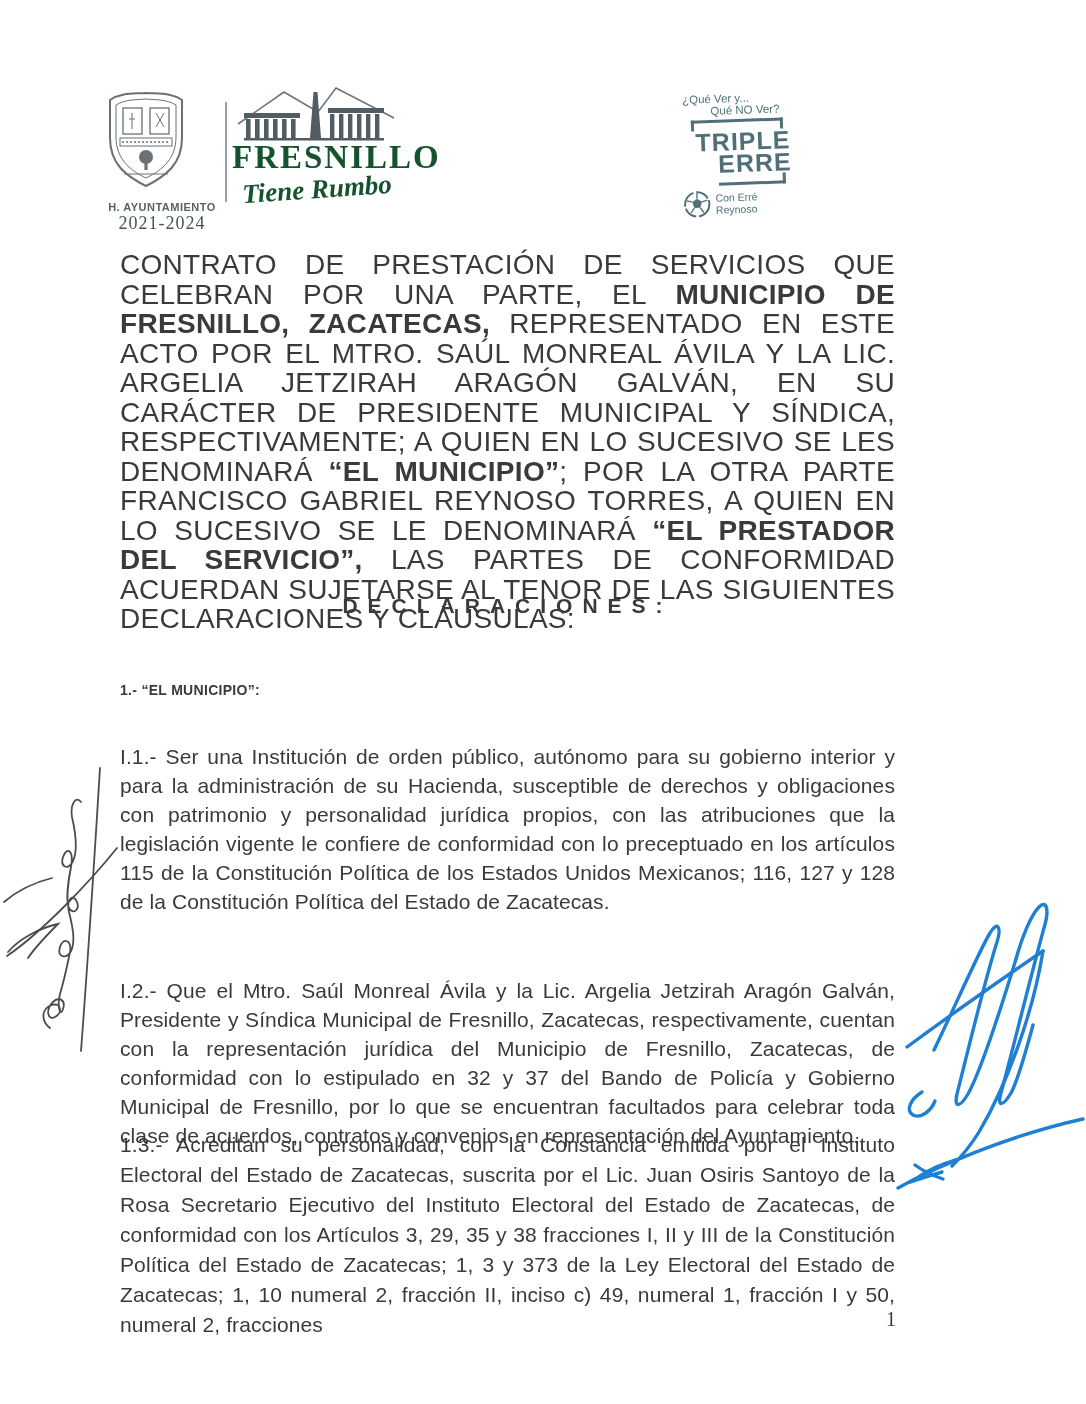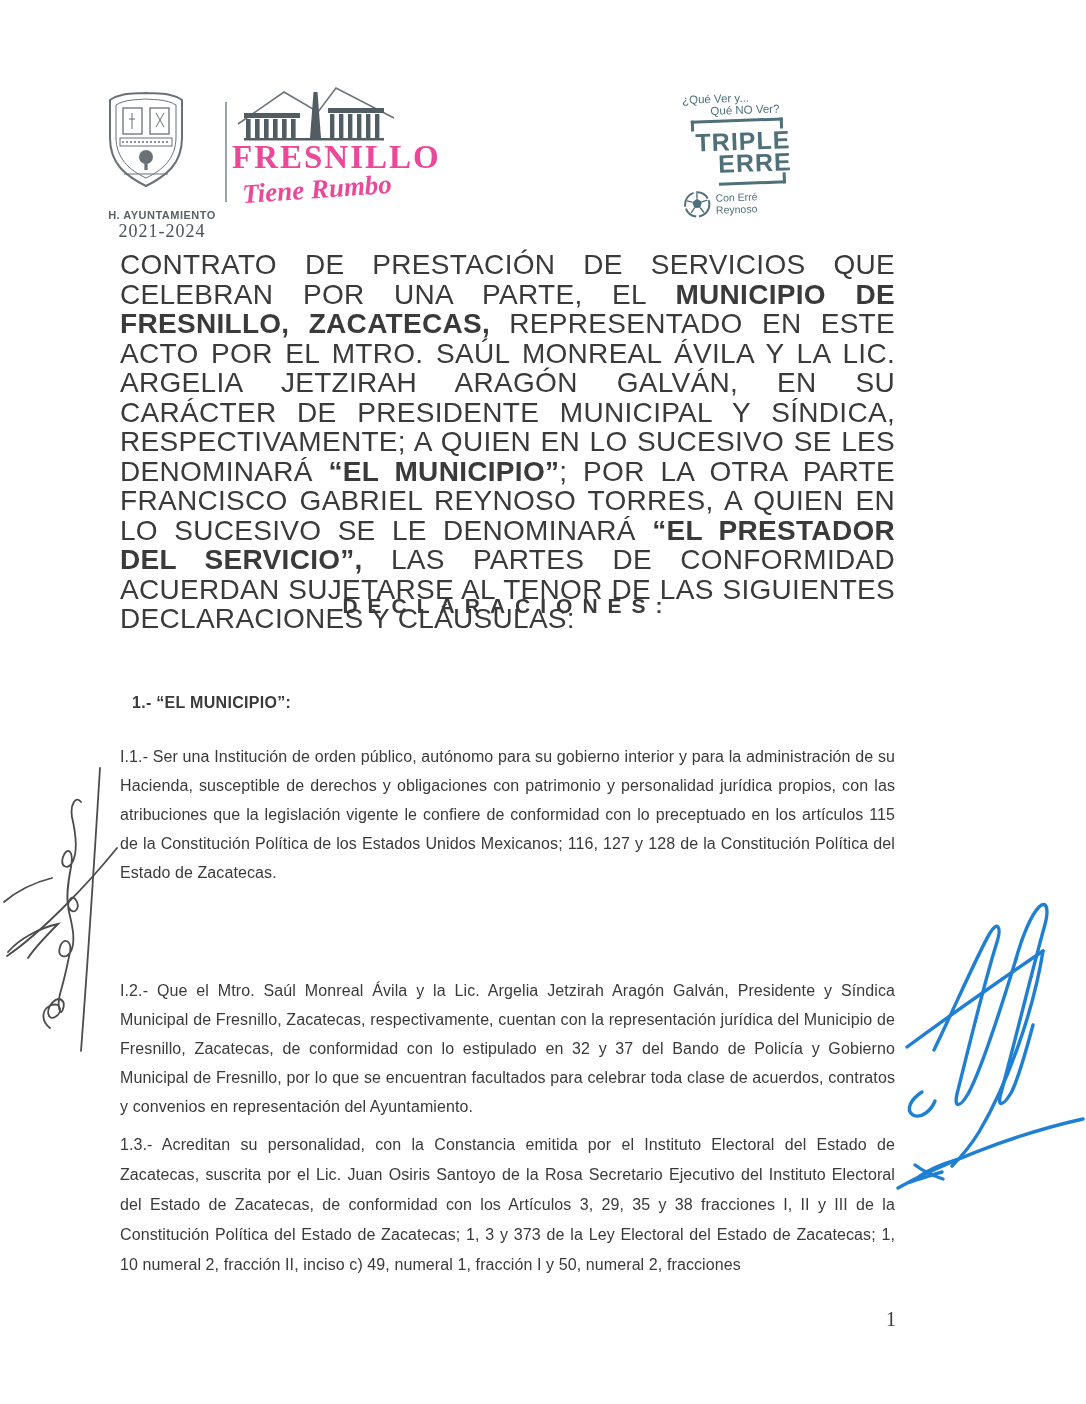--- a/index.html
+++ b/index.html
@@ -4,42 +4,42 @@
 <style>
   html,body{margin:0;padding:0;}
   body{
     width:1086px;height:1404px;position:relative;overflow:hidden;
     background:#ffffff;
     font-family:"Liberation Sans", sans-serif;
     color:#3a3a3a;
   }
   
   .shield-logo{position:absolute;left:104px;top:86px;width:116px;text-align:center;color:#585f63;}
-  .shield-logo .l1{font-size:11px;font-weight:700;letter-spacing:.5px;color:#5a6165;margin-top:19px;}
+  .shield-logo .l1{font-size:11px;font-weight:700;letter-spacing:.5px;color:#5a6165;margin-top:11px;}
   .shield-logo .l2{font-family:Liberation Serif, serif;font-size:18px;color:#4c5255;letter-spacing:1px;}
   .header-divider{position:absolute;left:225px;top:102px;height:100px;width:0;border-left:2px solid #9aa3a8;}
-  .fresnillo-logo{position:absolute;left:232px;top:84px;width:170px;text-align:center;color:#ec4899;}
+  .fresnillo-logo{position:absolute;left:232px;top:84px;width:170px;text-align:center;color:#14532d;}
   .fresnillo-logo .word{font-family:"Liberation Serif",serif;font-size:33px;font-weight:600;letter-spacing:2px;line-height:30px;}
   .fresnillo-logo .tag{font-family:"Liberation Serif",serif;font-style:italic;font-weight:700;font-size:27px;transform:rotate(-4deg);margin-top:2px;}
   .triple-logo{position:absolute;left:678px;top:92px;width:120px;color:#4f7078;transform:rotate(-2deg);}
   .triple-logo .t1{font-size:11.5px;margin-left:6px;}
   .triple-logo .t2{font-size:11.5px;margin-left:34px;}
   .bracket-top{width:86px;height:8px;border-top:3.5px solid #4f7078;border-left:3.5px solid #4f7078;border-right:3.5px solid #4f7078;margin:3px 0 0 14px;}
   .triple-logo .b1{font-size:25px;font-weight:700;letter-spacing:1px;line-height:22px;margin-left:18px;}
   .triple-logo .b2{font-size:25px;font-weight:700;letter-spacing:1px;line-height:22px;margin-left:40px;}
   .bracket-bottom{width:64px;height:8px;border-bottom:3.5px solid #4f7078;border-right:3.5px solid #4f7078;margin:0 0 0 40px;}
   .ball-row{display:flex;align-items:center;margin:2px 0 0 2px;}
   .ball-row .byline{font-size:10.5px;margin-left:3px;color:#4f7078;}
   
   .doc-block{position:absolute;left:120px;width:775px;}
   .intro{top:250px;font-size:28px;line-height:29.5px;text-align:justify;letter-spacing:.3px;margin:0;}
   .intro b{font-weight:700;}
   .h-declaraciones{top:594px;text-align:center;font-size:21px;letter-spacing:10px;font-weight:600;margin:0;}
-  .h-section1{top:682px;font-size:16px;font-weight:700;margin:12px;letter-spacing:.3px;}
-  .clause{font-size:16px;text-align:justify;margin:0;letter-spacing:.1px;}
+  .h-section1{top:682px;font-size:14px;font-weight:700;margin:0;letter-spacing:.3px;}
+  .clause{font-size:21px;text-align:justify;margin:0;letter-spacing:.1px;}
   .clause.c1{top:742px;line-height:29px;}
   .clause.c2{top:976px;line-height:29px;}
   .clause.c3{top:1130px;line-height:30px;}
   .page-number{position:absolute;left:886px;top:1308px;font-family:"Liberation Serif",serif;font-size:20px;color:#3a3a3a;}
   
   .sig-margin{position:absolute;left:0;top:762px;width:125px;height:295px;}
   .sig-blue{position:absolute;left:890px;top:895px;width:200px;height:300px;}
   svg{display:block;}
 </style>
 </head>

